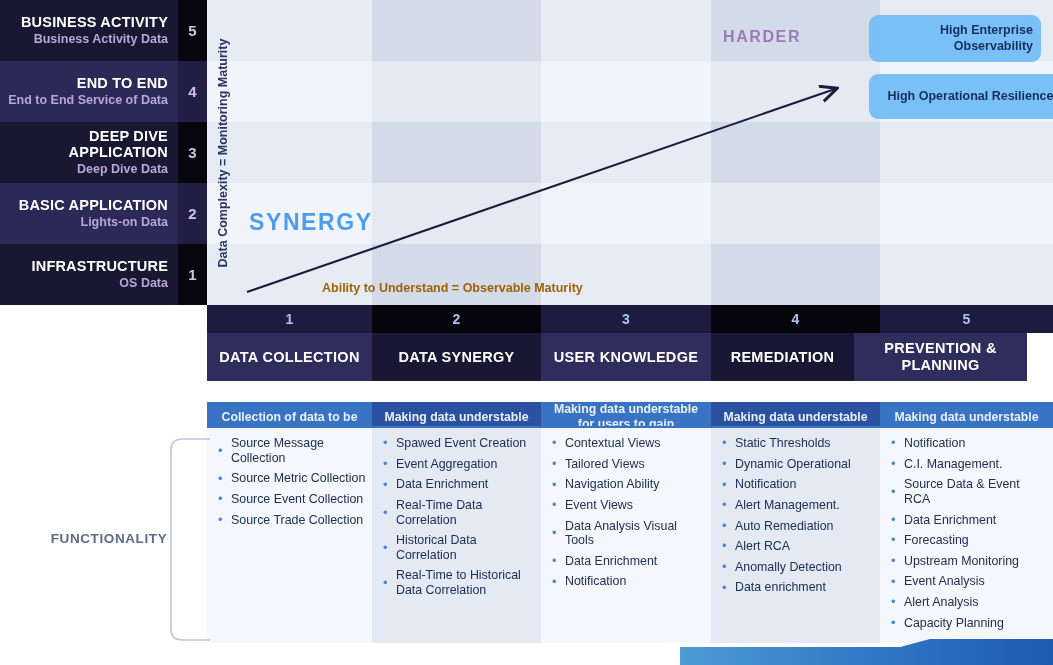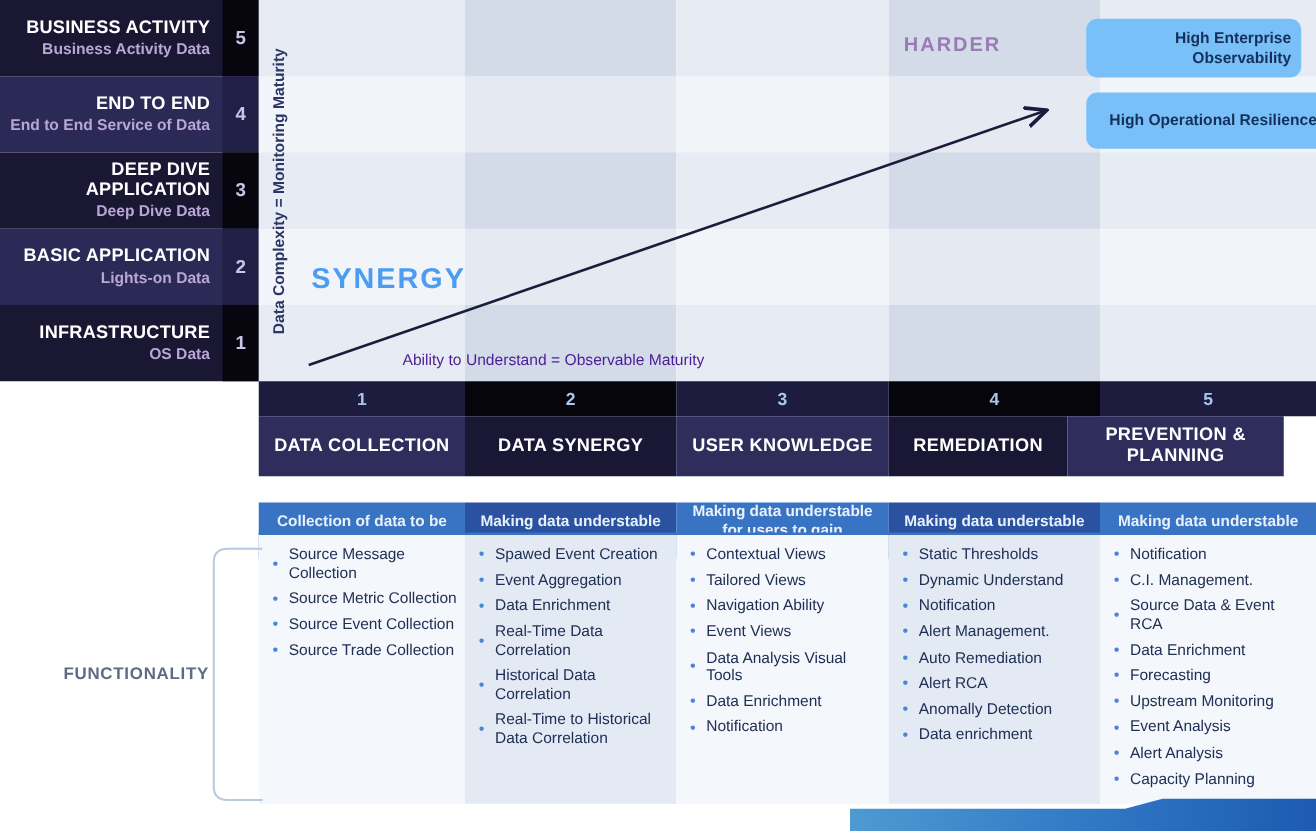--- a/index.html
+++ b/index.html
@@ -40,21 +40,21 @@
   .axis-y{
     position:absolute; left:212px; top:0; height:305px; width:22px;
     display:flex; align-items:center; justify-content:center;
   }
   .axis-y span{
     transform:rotate(-90deg); white-space:nowrap;
     font-size:12.5px; font-weight:bold; color:#2b3566;
   }
   .axis-x{
     position:absolute; left:322px; top:281px;
-    font-size:12.5px; font-weight:normal; color:#4c1d95; white-space:nowrap;
+    font-size:12.5px; font-weight:bold; color:#a16207; white-space:nowrap;
   }
   .easier{
     position:absolute; left:249px; top:209px;
     font-size:23px; font-weight:bold; color:#4c9cf2; letter-spacing:1.6px;
   }
   .harder{
     position:absolute; left:723px; top:28px;
     font-size:16px; font-weight:bold; color:#9b7bb5; letter-spacing:1.6px;
   }
   .arrow-svg{ position:absolute; left:0; top:0; width:1053px; height:305px; pointer-events:none; }
@@ -268,21 +268,21 @@
           <li>Navigation Ability</li>
           <li>Event Views</li>
           <li>Data Analysis Visual Tools</li>
           <li>Data Enrichment</li>
           <li>Notification</li>
         </ul>
       </div>
       <div class="lcol shade" style="width: 169px;">
         <ul>
           <li>Static Thresholds</li>
-          <li>Dynamic Understand</li>
+          <li>Dynamic Operational</li>
           <li>Notification</li>
           <li>Alert Management.</li>
           <li>Auto Remediation</li>
           <li>Alert RCA</li>
           <li>Anomally Detection</li>
           <li>Data enrichment</li>
         </ul>
       </div>
       <div class="lcol plain" style="width: 173px;">
         <ul>

